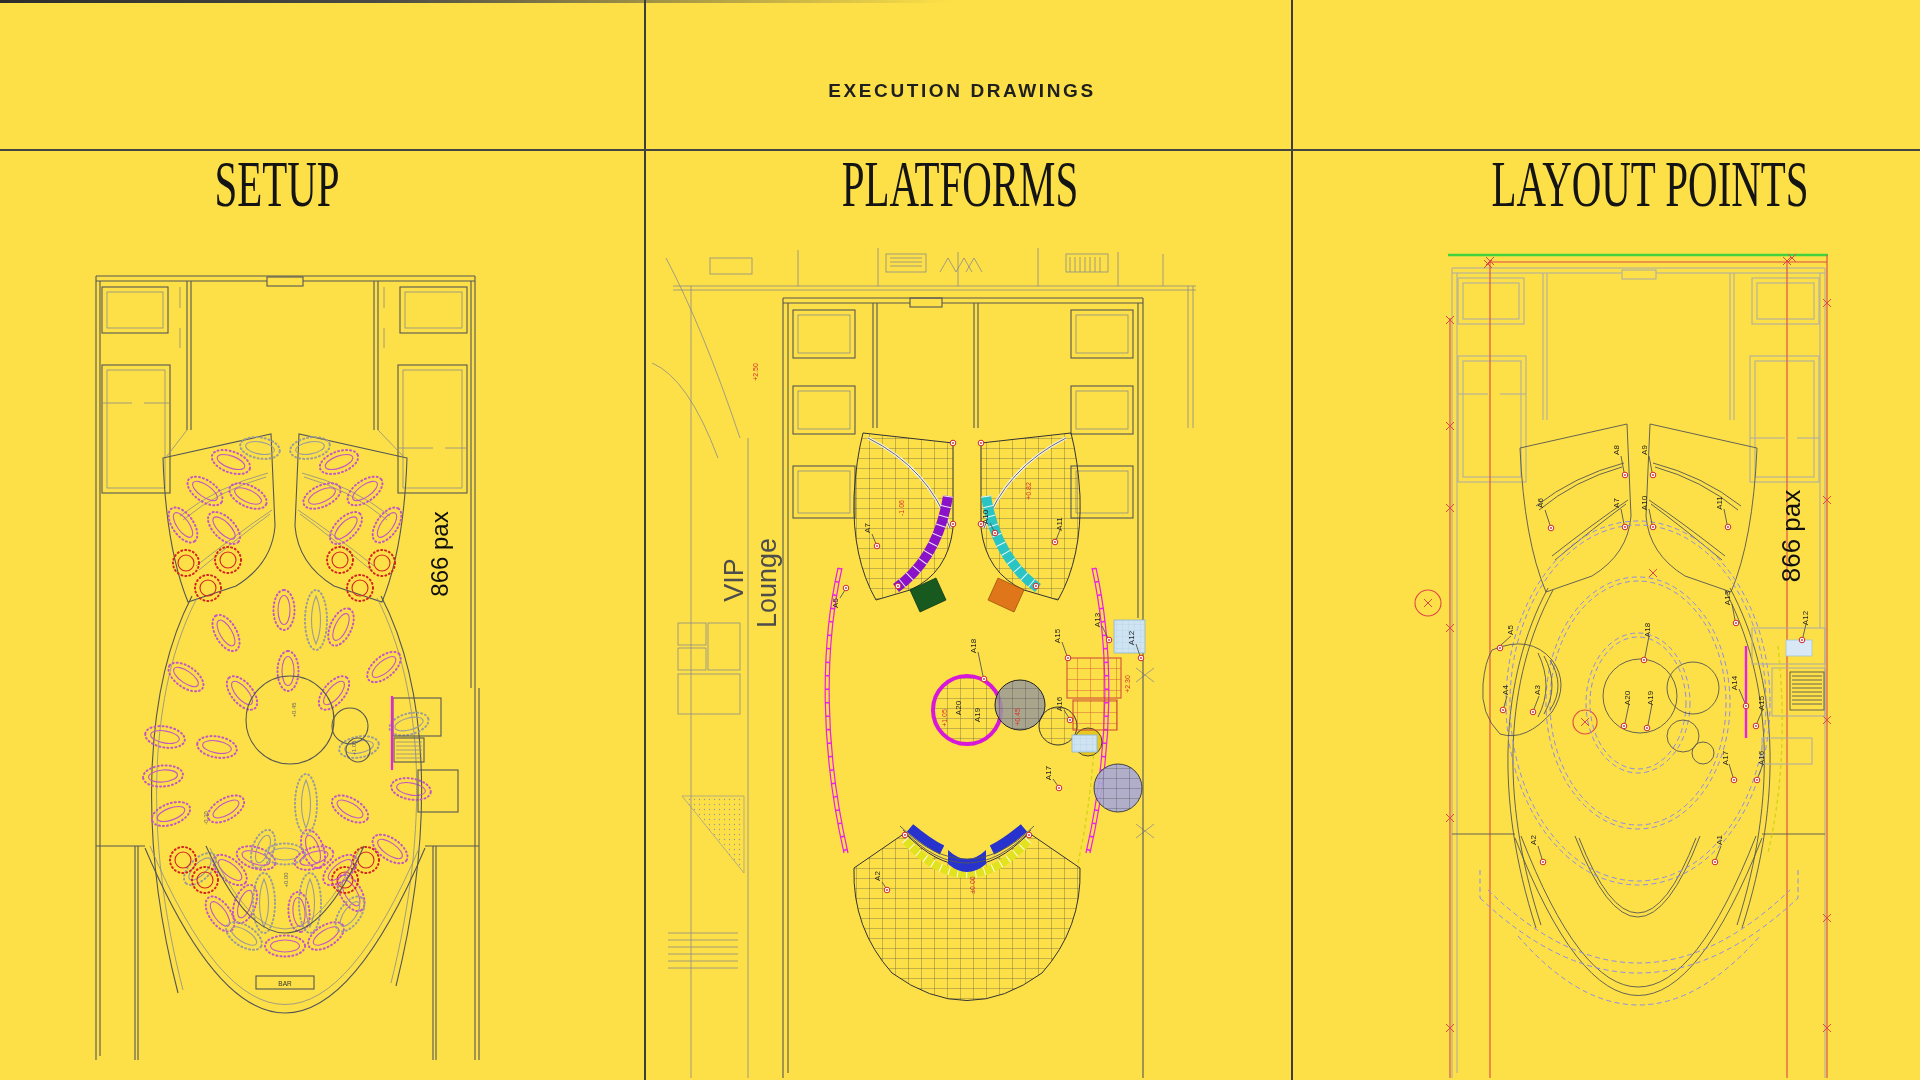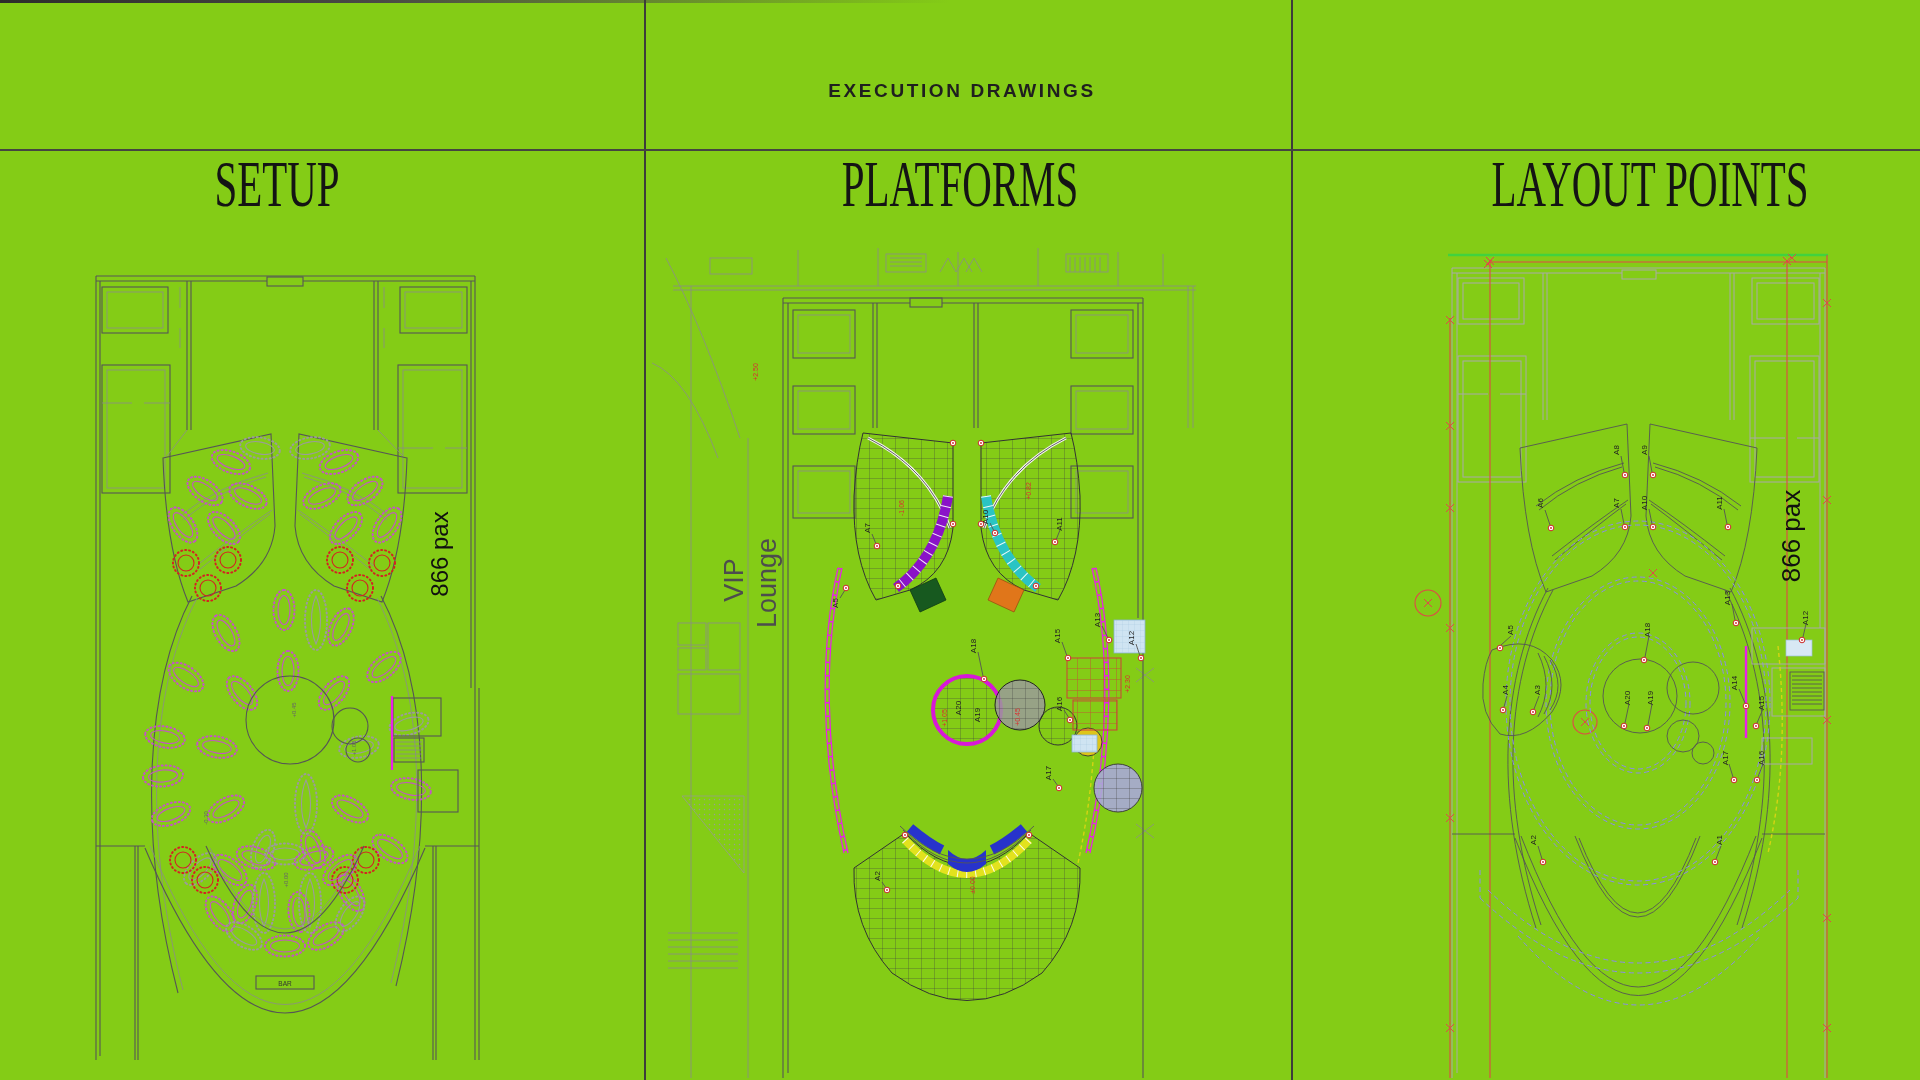--- a/index.html
+++ b/index.html
@@ -1,16 +1,16 @@
 <!DOCTYPE html>
 <html><head>
 <meta charset="utf-8">
 <style>
   html,body{margin:0;padding:0;background:#e6e5e3;}
-  .stage{position:relative;width:1920px;height:1080px;background:#84cc16;overflow:hidden;
+  .stage{position:relative;width:1920px;height:1080px;background:#fde047;overflow:hidden;
          font-family:"Liberation Sans",sans-serif;}
   .topline{position:absolute;left:0;top:0;width:950px;height:3px;
            background:linear-gradient(90deg,#2d2d2b 0%,#4a4a46 40%,rgba(74,74,70,0) 100%);}
   .vline{position:absolute;top:0;bottom:0;width:2px;background:#3d3d3b;}
   .v1{left:644px;} .v2{left:1291px;}
   .hline{position:absolute;left:0;top:149px;width:1920px;height:2px;background:#454541;}
   .kicker{position:absolute;left:812px;top:80px;width:300px;text-align:center;
           font-size:19px;font-weight:600;letter-spacing:2.6px;color:#1f1f1f;white-space:nowrap;}
   .title{position:absolute;top:152px;width:600px;height:64px;line-height:64px;text-align:center;
          font-family:"Liberation Serif",serif;font-size:66px;color:#141414;white-space:nowrap;

